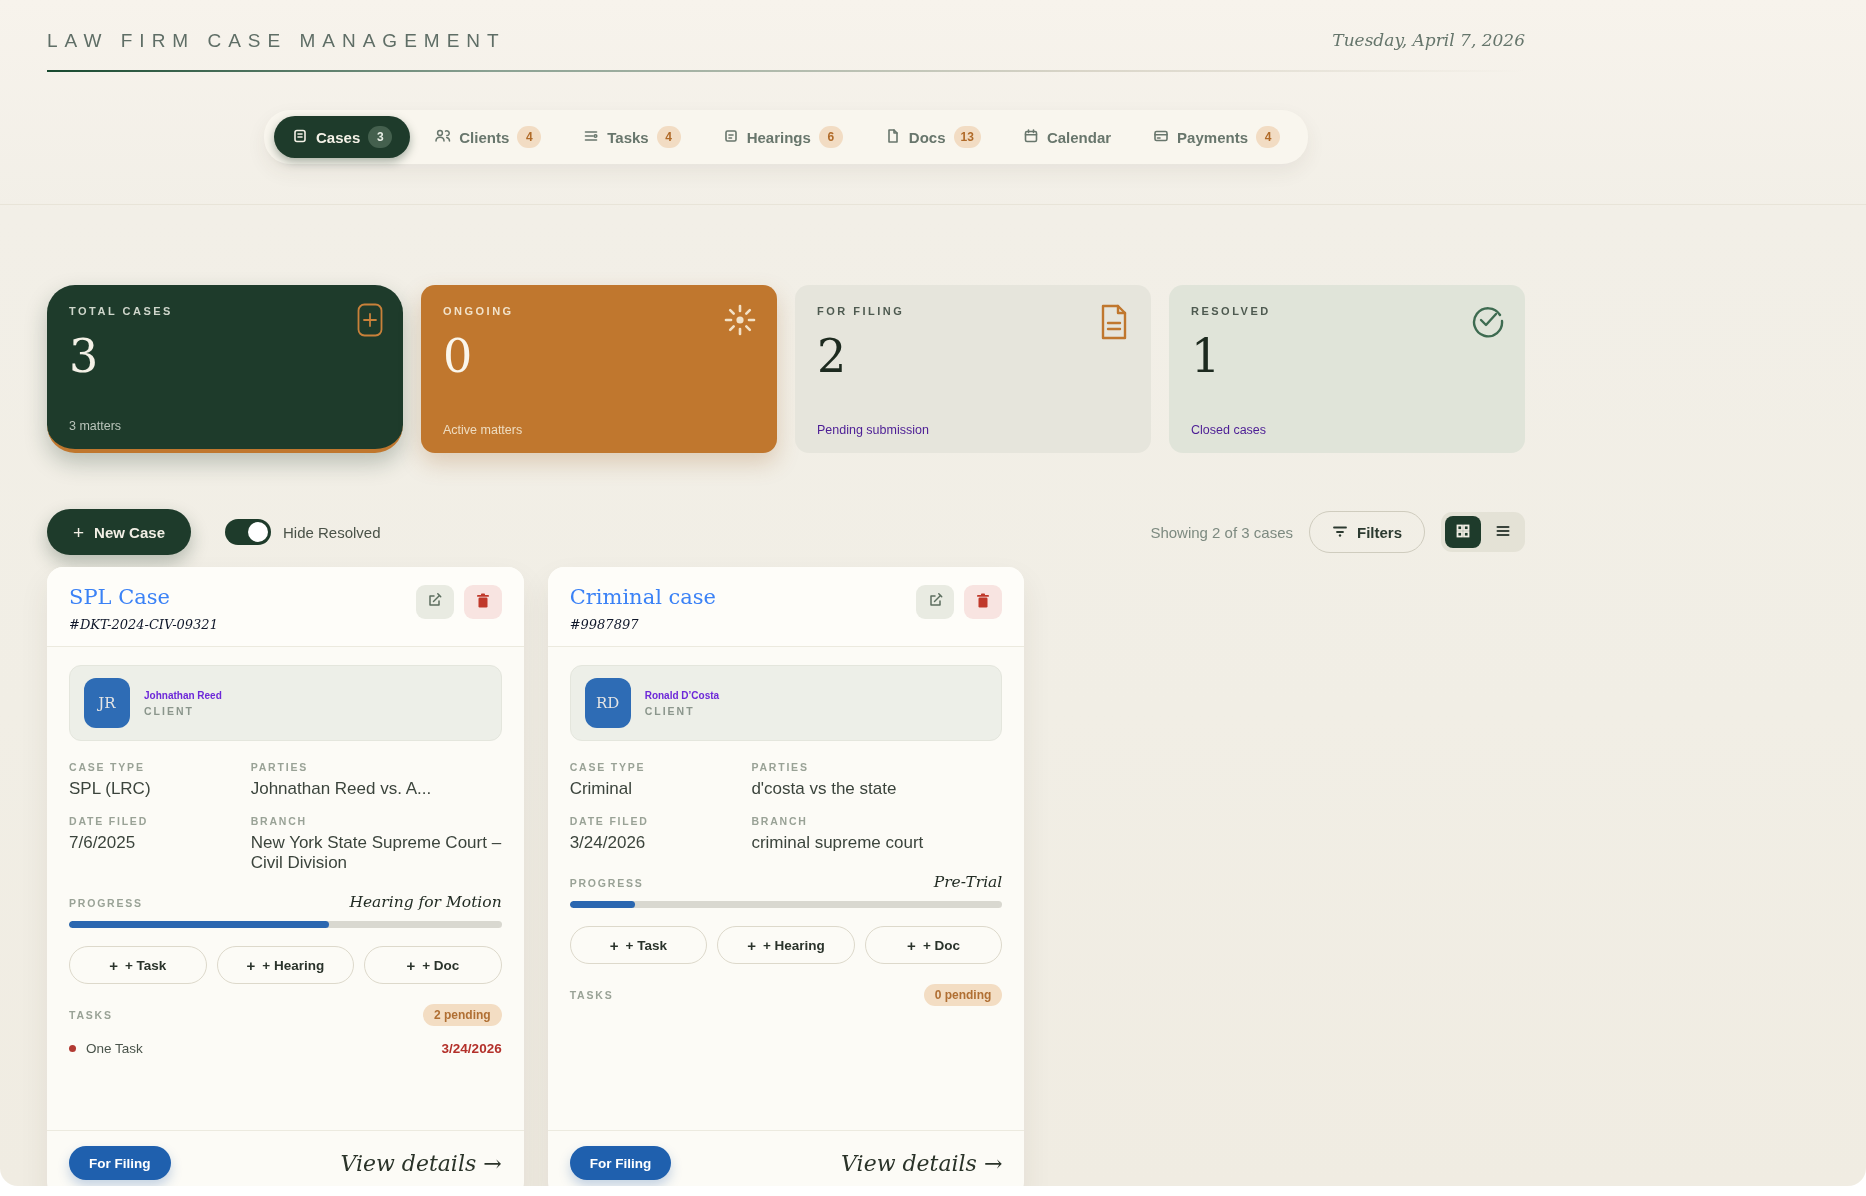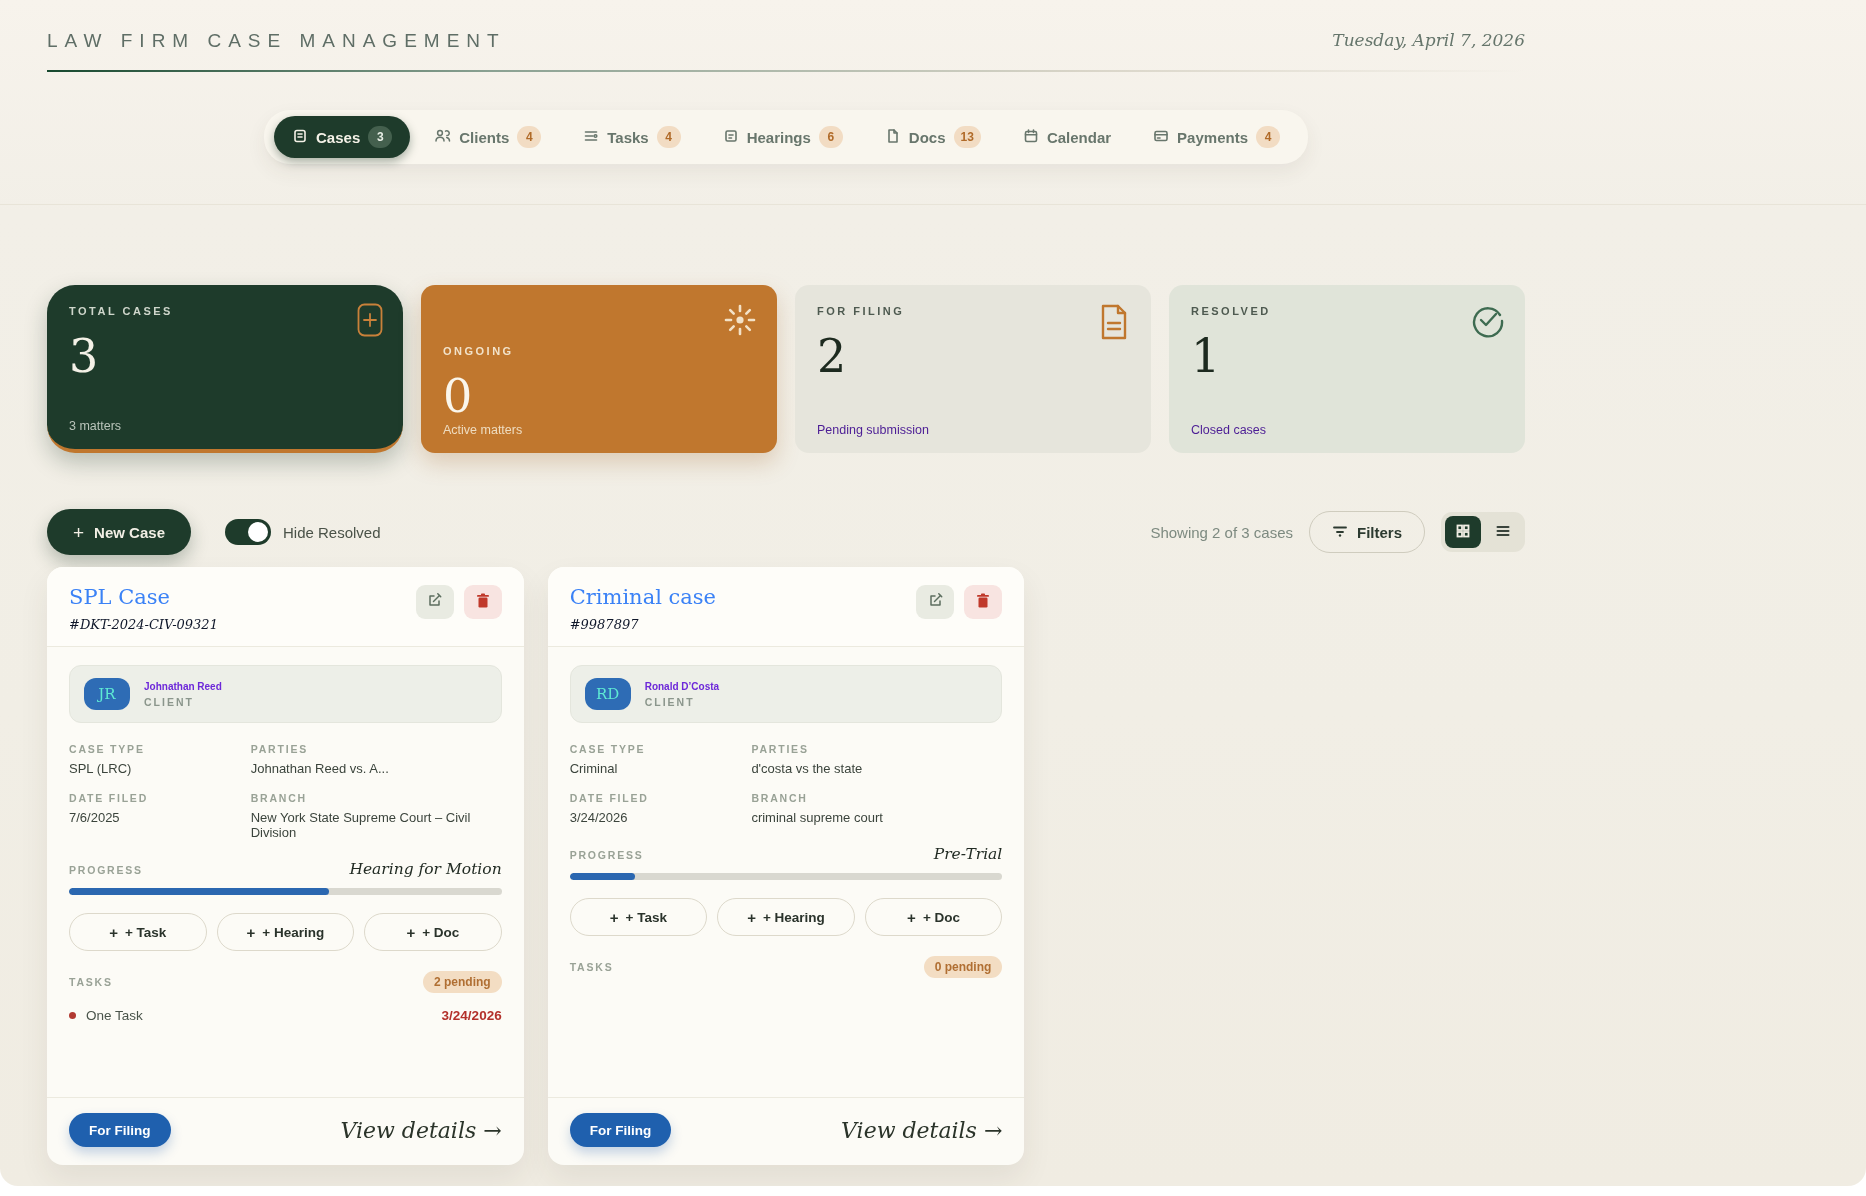--- a/index.html
+++ b/index.html
@@ -40,21 +40,21 @@
   .stat-card { height: 168px; border-radius: 14px; padding: 20px 22px; position: relative; }
   .stat-label { font-size: 11px; font-weight: 700; letter-spacing: 2.5px; }
   .stat-value { font-family: "DejaVu Serif", serif; font-size: 46px; line-height: 1; margin-top: 16px; font-weight: 400; }
   .stat-sub { position: absolute; left: 22px; bottom: 16px; font-size: 12.5px; }
   .stat-icon { position: absolute; top: 18px; right: 20px; }
   .stat-green { background: #1e3b2b; border-bottom: 4px solid #c0772e; box-shadow: 0 10px 22px rgba(25,50,35,0.25); border-radius: 28px; }
   .stat-green .stat-label { color: #cfd6cb; }
   .stat-green .stat-value { color: #f4f1e7; }
   .stat-green .stat-sub { color: #b9c4ba; }
   .stat-orange { background: #c0772e; box-shadow: 0 10px 22px rgba(160,100,40,0.25); }
-  .stat-orange .stat-label { color: #f2e3cb; margin-top: 40px; }
+  .stat-orange .stat-label { color: #f2e3cb; }
   .stat-orange .stat-value { color: #faf6ec; }
   .stat-orange .stat-sub { color: #eedcc0; }
   .stat-light { background: #e6e5dc; }
   .stat-lightgreen { background: #e0e4d9; }
   .stat-light .stat-label, .stat-lightgreen .stat-label { color: #4e5a50; }
   .stat-light .stat-value, .stat-lightgreen .stat-value { color: #1d2a1f; }
   .stat-light .stat-sub, .stat-lightgreen .stat-sub { color: #4c1d95; }
 
   
   .controls { display: flex; align-items: center; margin-top: 56px; }
@@ -87,28 +87,28 @@
   .case-number { font-family: "DejaVu Serif", serif; font-style: italic; font-size: 13px; color: #0f172a; margin-top: 8px; }
   .head-actions { display: flex; gap: 10px; }
   .icon-btn { width: 38px; height: 34px; border: none; border-radius: 9px; cursor: pointer;
     display: inline-flex; align-items: center; justify-content: center; }
   .icon-btn.edit { background: #e9ebe2; color: #5c6e5f; }
   .icon-btn.del { background: #f8e4e1; color: #c0392b; }
 
   .case-body { padding: 18px 22px 6px; flex: 1; }
   .client-row { display: flex; align-items: center; gap: 14px; background: #edefe8;
     border: 1px solid #e4e6dd; border-radius: 12px; padding: 12px 14px; }
-  .avatar { width: 46px; height: 32px; border-radius: 12px; background: #2e6cb5; color: #5eead4;
+  .avatar { width: 46px; height: 50px; border-radius: 12px; background: #2e6cb5; color: #e5e5e5;
     font-family: "DejaVu Serif", serif; font-size: 15px; display: flex; align-items: center; justify-content: center; }
   .client-name { font-size: 10px; font-weight: 700; color: #6d28d9; }
   .client-role { font-size: 10.5px; font-weight: 700; letter-spacing: 2px; color: #8b968c; margin-top: 4px; }
 
   .fields { display: grid; grid-template-columns: 42% 58%; row-gap: 16px; margin-top: 20px; }
   .field-label { font-size: 10.5px; font-weight: 700; letter-spacing: 1.8px; color: #99a296; }
-  .field-value { font-size: 13px; color: #3b443c; margin-top: 6px; }
+  .field-value { font-size: 17px; color: #3b443c; margin-top: 6px; }
 
   .progress-row { display: flex; justify-content: space-between; align-items: baseline; margin-top: 20px; }
   .stage { font-family: "DejaVu Serif", serif; font-style: italic; font-size: 15.5px; color: #222c24; }
   .bar { height: 7px; border-radius: 4px; background: #d9d8d0; margin-top: 10px; overflow: hidden; }
   .bar .fill { height: 100%; border-radius: 4px; background: #2b67b0; }
 
   .quick-actions { display: flex; gap: 10px; margin-top: 18px; }
   .qa-btn { flex: 1; height: 38px; border: 1px solid #ddd9cb; border-radius: 20px; background: transparent;
     display: inline-flex; align-items: center; justify-content: center; gap: 7px; cursor: pointer;
     font-size: 13.5px; font-weight: 700; color: #2a332b; font-family: "Liberation Sans", sans-serif; }

